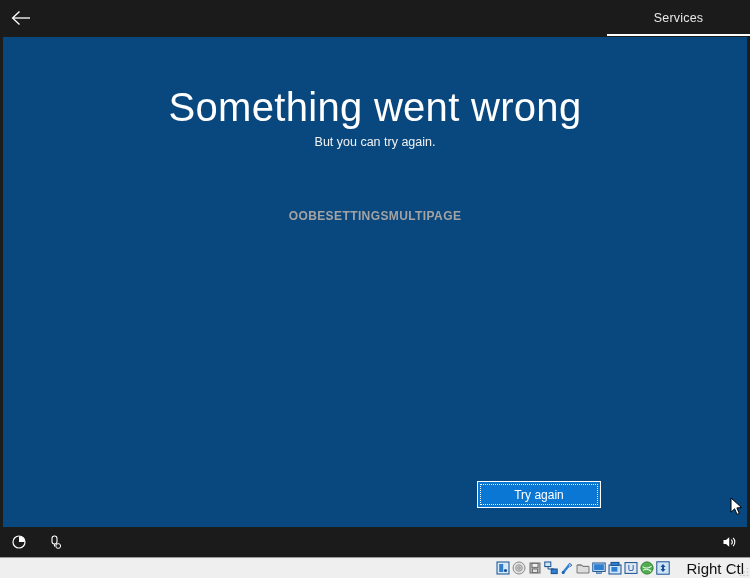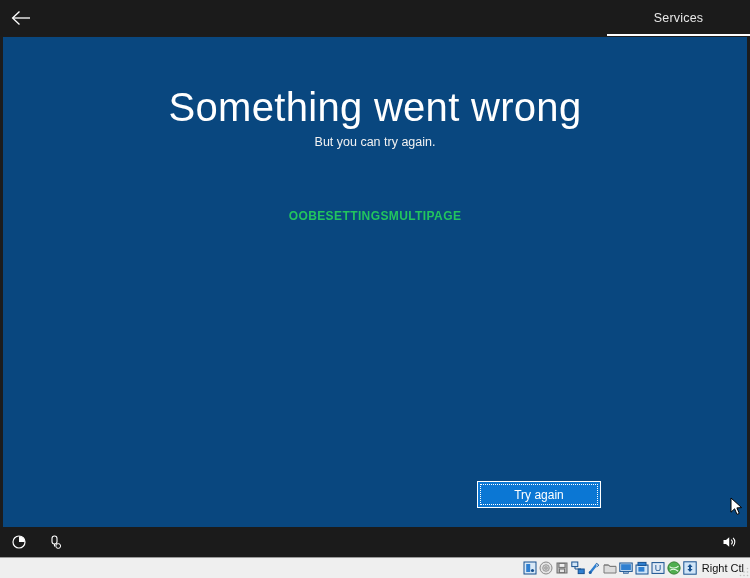--- a/index.html
+++ b/index.html
@@ -97,21 +97,21 @@
     text-align: center;
     color: #f2f2f2;
     font-size: 12.5px;
     font-weight: 400;
   }
   #error-code {
     position: absolute;
     left: 0; right: 0;
     top: 172px;
     text-align: center;
-    color: #22c55e;
+    color: #a3a3a3;
     font-size: 12px;
     font-weight: 700;
     letter-spacing: .4px;
   }
 
   #try-again-button {
     position: absolute;
     left: 474px;
     top: 444px;
     width: 124px;
@@ -193,23 +193,23 @@
     align-items: center;
     gap: 2px;
   }
   .vb-icon {
     width: 14px;
     height: 14px;
     display: block;
     cursor: pointer;
   }
   #host-key-label {
-    font-size: 11px;
+    font-size: 15px;
     color: #111111;
-    margin-left: 3px;
+    margin-left: 14px;
     white-space: nowrap;
   }
   #resize-grip {
     position: absolute;
     right: 1px;
     bottom: 1px;
     width: 10px;
     height: 10px;
     opacity: .55;
   }

